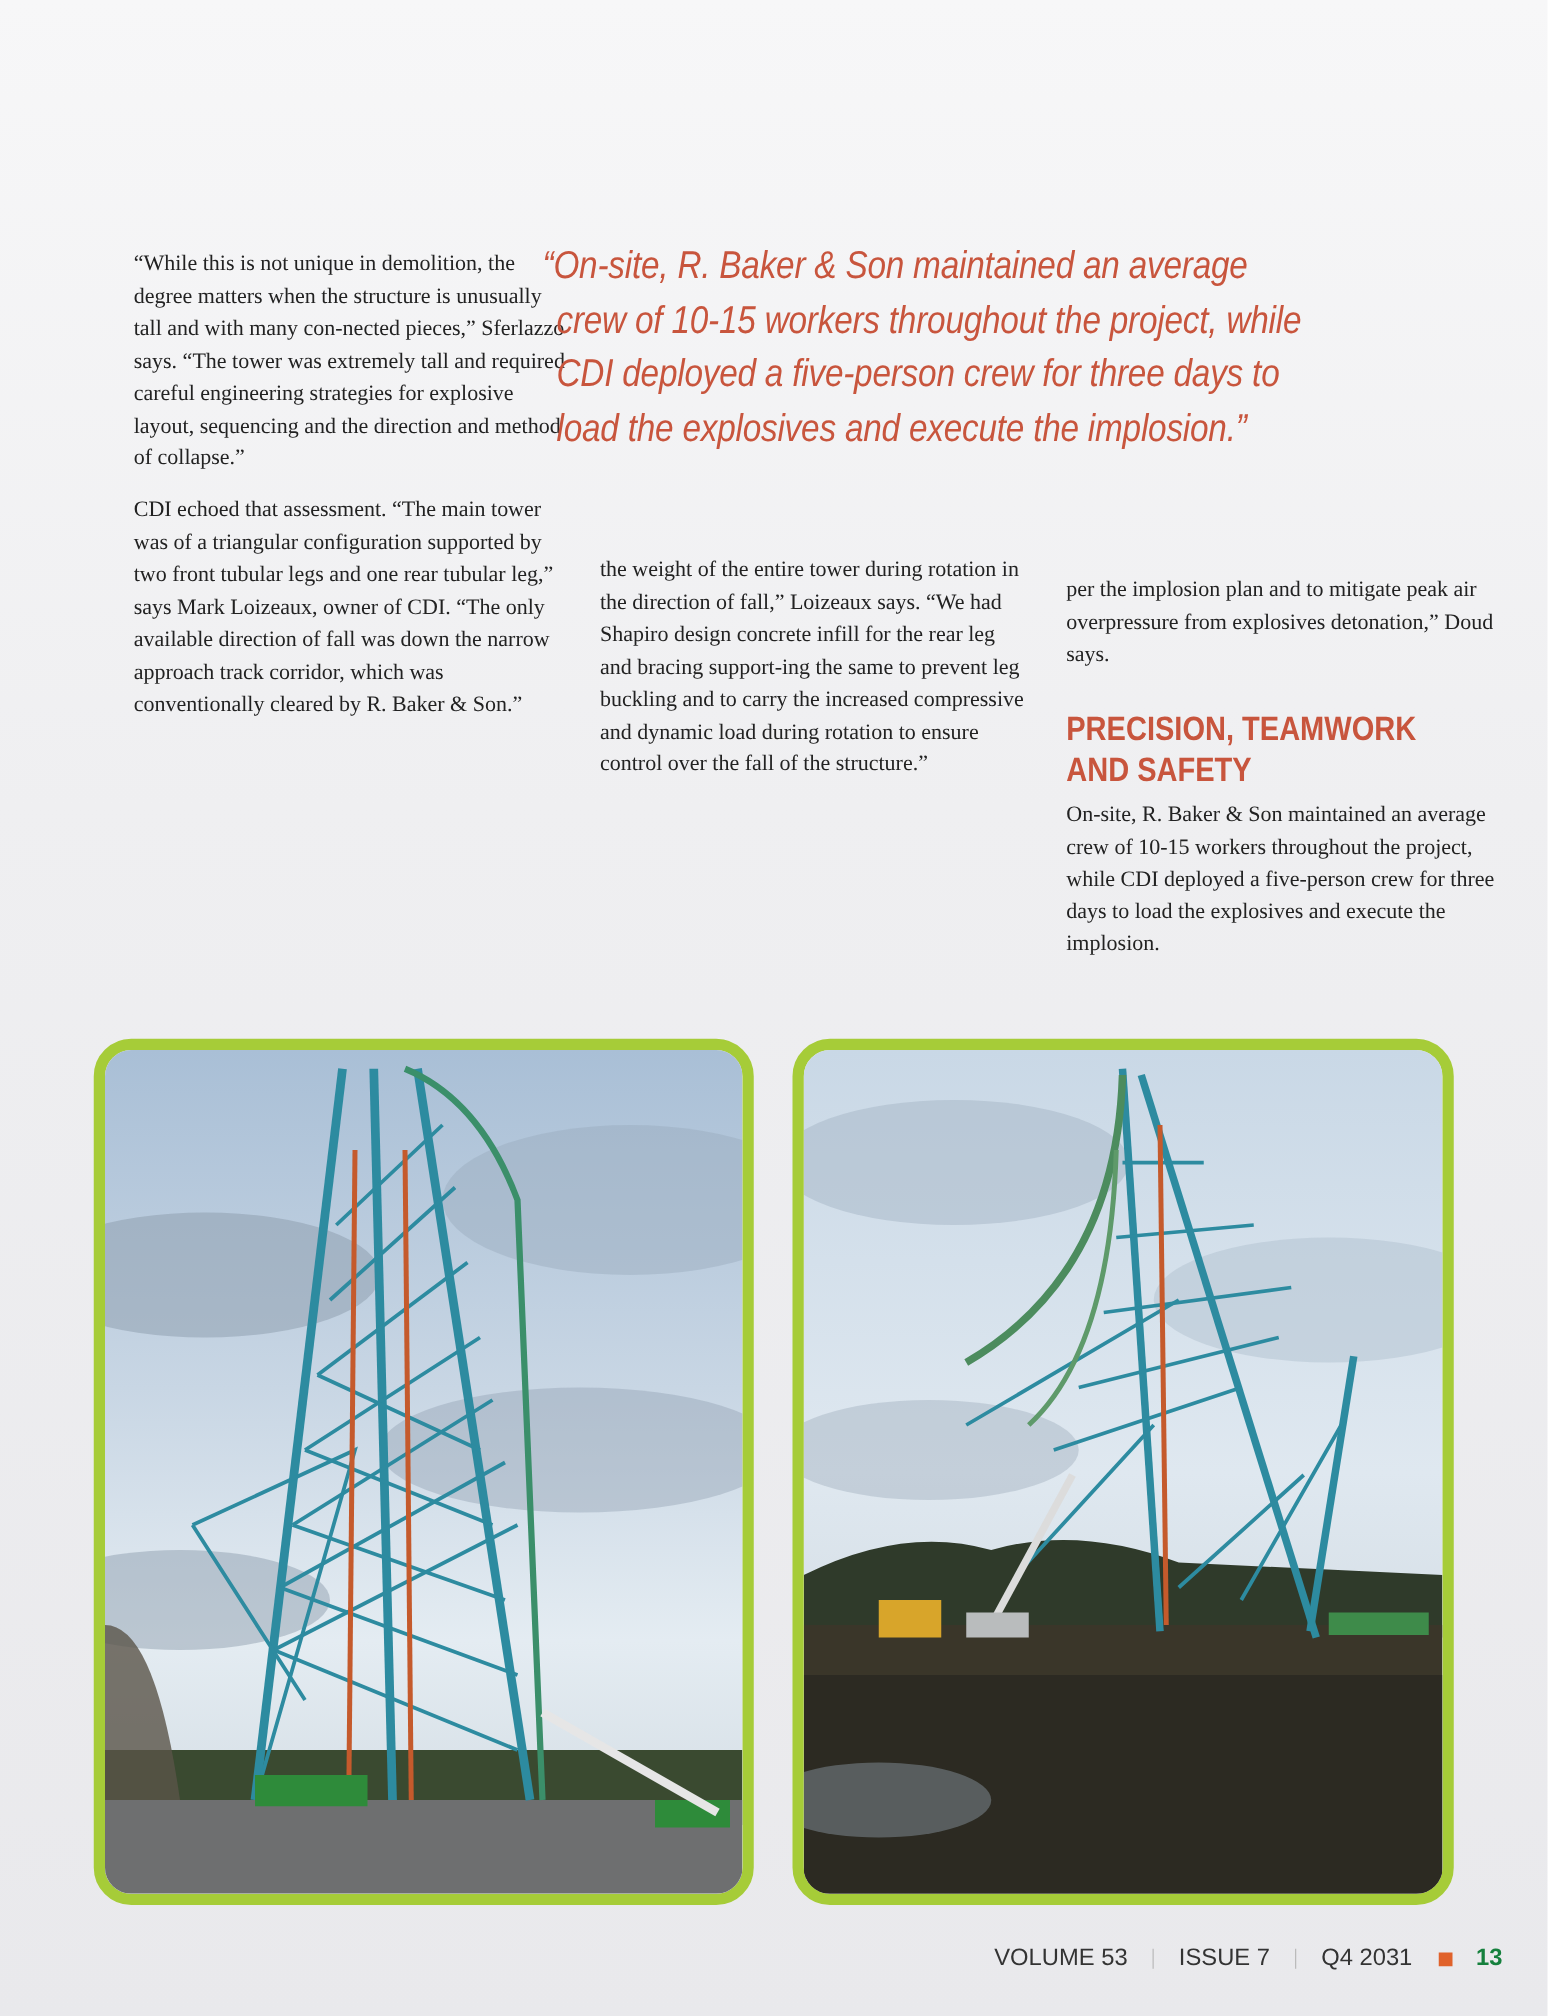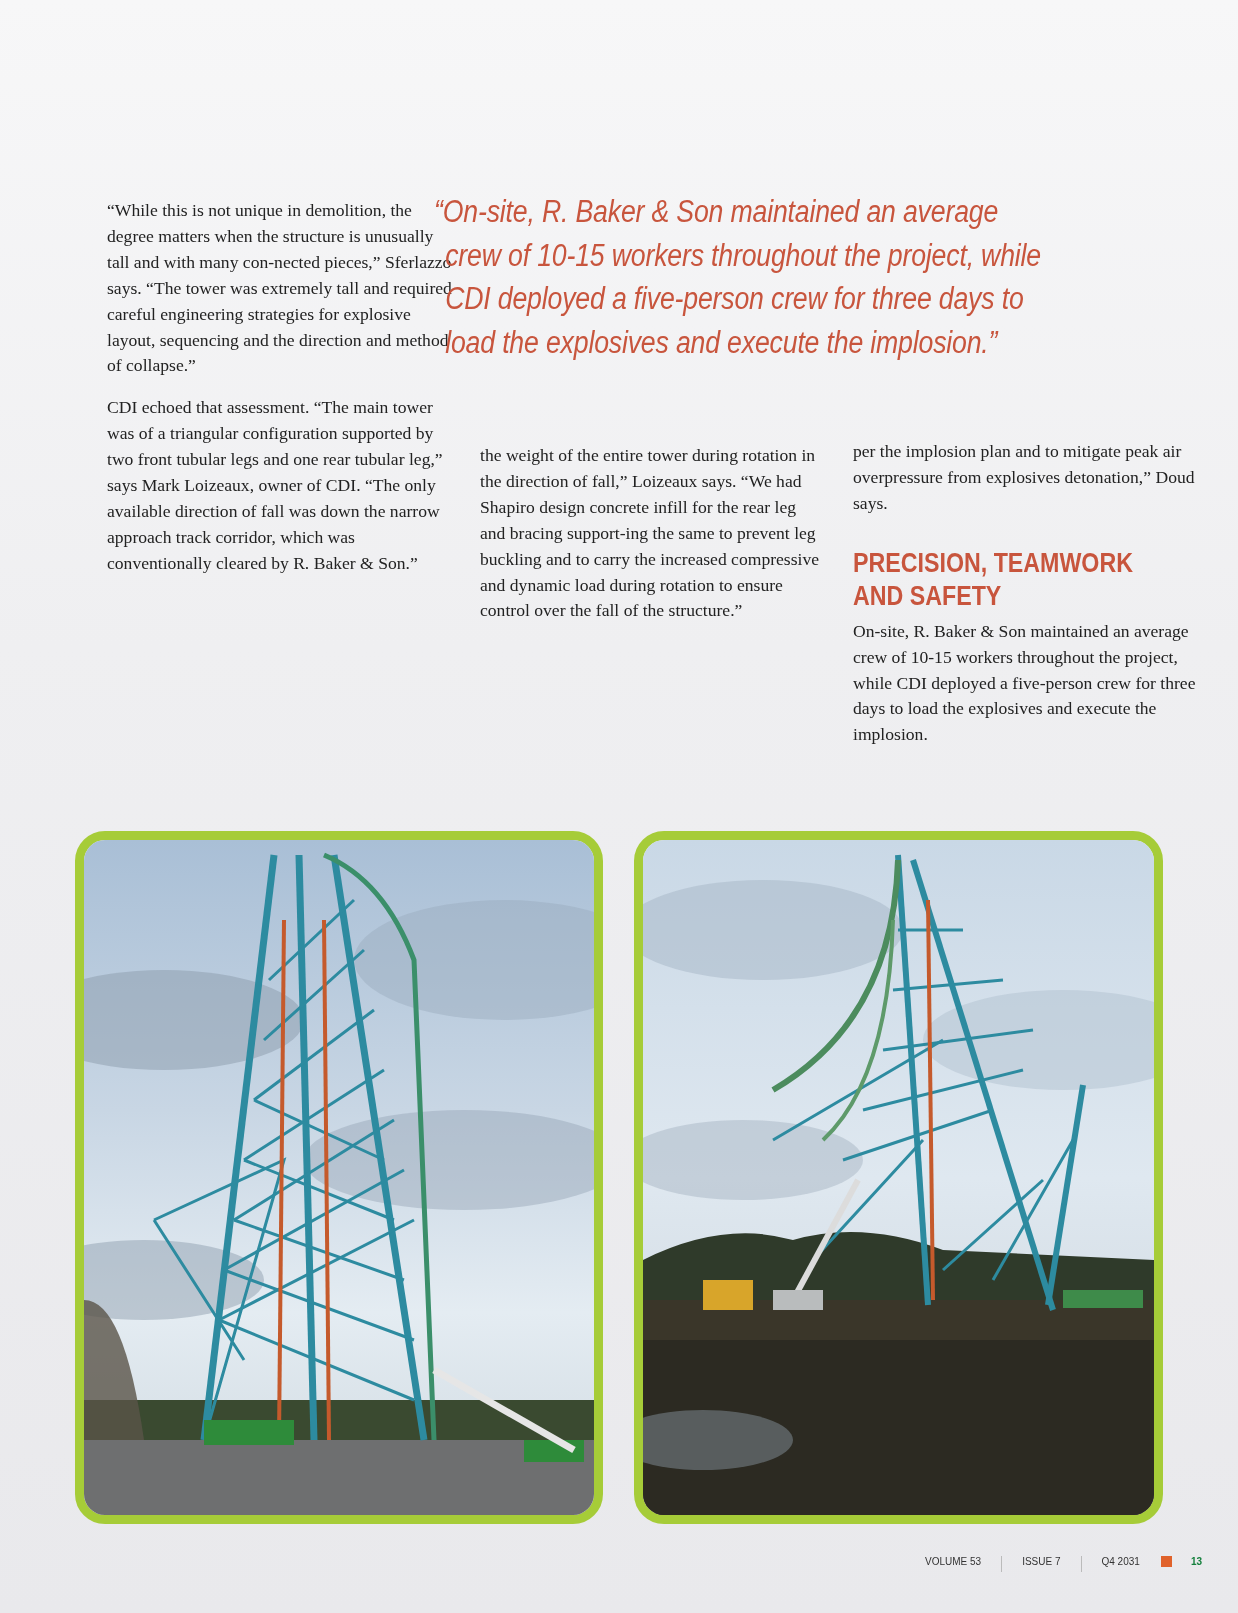--- a/index.html
+++ b/index.html
@@ -9,21 +9,21 @@
     font-family: "DejaVu Serif", "Liberation Serif", serif;
     color: #1f1f1f;
   }
   .col {
     position: absolute; font-family: "Liberation Serif", serif;
     font-size: 17.6px; line-height: 25.9px; color: #222; margin-left: 32px;
   }
   .col p { margin: 0 0 16px 0; }
   .col1 { left: 75px; top: 198px; width: 345px; }
   .col2 { left: 448px; top: 443px; width: 345px; }
-  .col3 { left: 821px; top: 439px; width: 345px; }
+  .col3 { left: 821px; top: 459px; width: 345px; }
   .pullquote {
     position: absolute; left: 434px; top: 190px; width: 720px;
     font-family: "Liberation Sans", sans-serif; font-style: italic;
     font-size: 31px; line-height: 43.5px; color: #c8553d;
     transform: scaleX(0.86); transform-origin: left top;
     letter-spacing: -0.2px;
   }
   .pullquote .body { display: block; padding-left: 13px; text-indent: -13px; }
   .heading {
     font-family: "Liberation Sans", sans-serif; font-weight: bold;
@@ -34,22 +34,22 @@
   .photo {
     position: absolute; top: 831px; height: 693px;
     border: 9px solid #a6cc38; border-radius: 30px; overflow: hidden;
     box-sizing: border-box;
   }
   .photo1 { left: 75px; width: 528px; }
   .photo2 { left: 634px; width: 529px; }
   .photo svg { width: 100%; height: 100%; display: block; }
   .footer {
     position: absolute; right: 36px; top: 1556px;
-    font-family: "Liberation Sans", sans-serif; font-size: 10px; color: #333;
-    display: flex; gap: 0;
+    font-family: "Liberation Sans", sans-serif; font-size: 19px; color: #333;
+    display: flex; align-items: center; gap: 0;
   }
   .footer .sep { width: 1px; height: 16px; background: #bbb; margin: 0 20px; }
   .footer .sq { width: 11px; height: 11px; background: #e0622b; margin: 0 19px 0 21px; }
   .footer .page { font-weight: bold; color: #15803d; }
 </style>
 </head>
 <body>
 
 <div class="col col1">
   <p>“While this is not unique in demolition, the degree matters when the structure is unusually tall and with many con-nected pieces,” Sferlazzo says. “The tower was extremely tall and required careful engineering strategies for explosive layout, sequencing and the direction and method of collapse.”</p>

